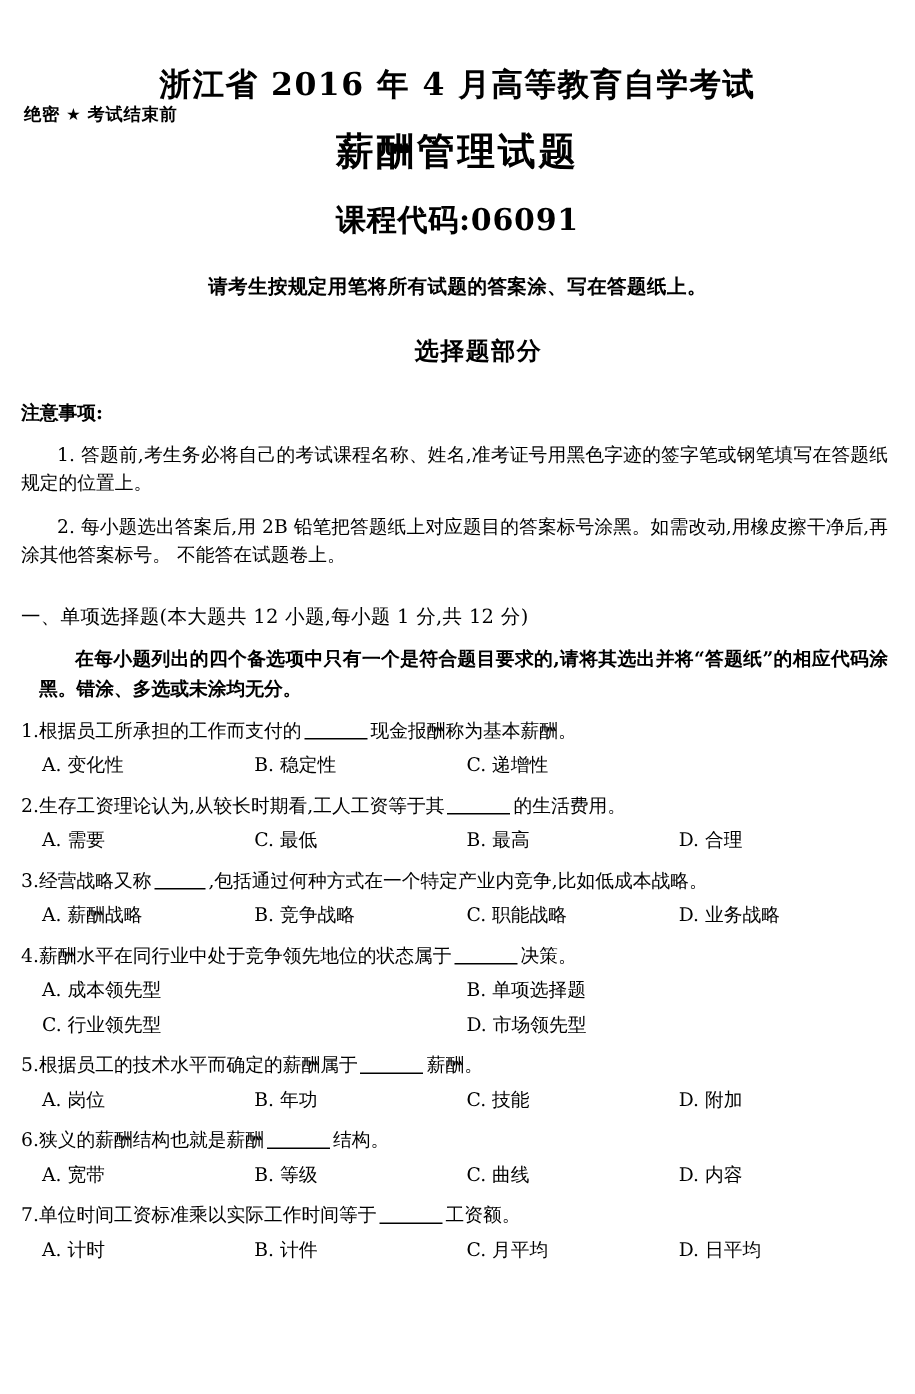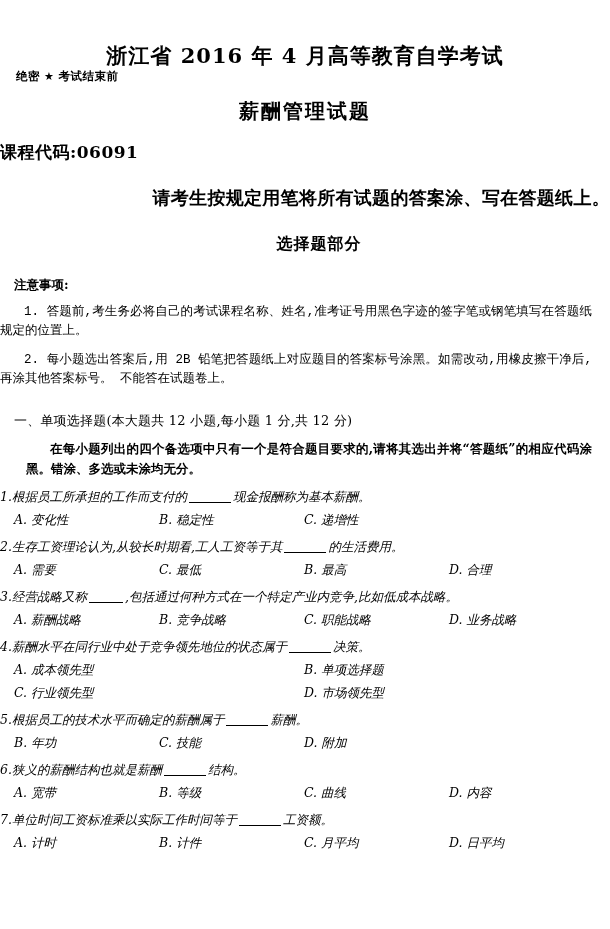--- a/index.html
+++ b/index.html
@@ -35,35 +35,36 @@
   .title-main {
     text-align: center;
     font-size: 21px;
     font-weight: bold;
     margin-top: 42px;
     letter-spacing: 1px;
     font-family: "DejaVu Serif", serif;
   }
   .title-sub {
     text-align: center;
-    font-size: 20px;
-    font-weight: bold;
-    margin-top: 28px;
+    font-size: 25px;
+    font-weight: bold;
+    margin-top: 14px;
     letter-spacing: 2px;
     font-family: "DejaVu Sans", sans-serif;
   }
   .course-code {
-    font-size: 17px;
+    text-align: center;
+    font-size: 20px;
     font-weight: bold;
     margin-top: 16px;
     letter-spacing: 0.5px;
   }
   .instruction {
-    text-align: right;
-    font-size: 18px;
+    text-align: center;
+    font-size: 13px;
     font-weight: bold;
     margin-top: 22px;
     letter-spacing: 0.3px;
   }
   .section-title {
     text-align: center;
     font-size: 16px;
     font-weight: bold;
     margin-top: 24px;
     letter-spacing: 1px;
@@ -71,47 +72,47 @@
   }
   .notes-head {
     font-size: 12.5px;
     font-weight: bold;
     margin-top: 22px;
     margin-left: 14px;
   }
   .note-item {
     font-size: 12.5px;
     margin-top: 9px;
+    margin-left: 14px;
     margin-right: 18px;
     text-indent: 24px;
     line-height: 1.55;
     text-align: justify;
-    font-family: Liberation Mono, monospace;
   }
   .part-head {
     font-size: 13px;
     font-weight: normal;
     margin-top: 22px;
     margin-left: 14px;
     letter-spacing: 0.2px;
   }
   .part-desc {
     font-size: 12.5px;
     font-weight: bold;
     margin-top: 9px;
     margin-left: 26px;
     margin-right: 18px;
     text-indent: 24px;
     line-height: 1.6;
     text-align: justify;
   }
   .q {
     margin-top: 9px;
+    margin-left: 14px;
     margin-right: 16px;
-    font-style: italic;
   }
   .q-stem {
     font-size: 12.5px;
     line-height: 1.45;
   }
   .blank {
     display: inline-block;
     border-bottom: 1px solid #000;
     width: 42px;
     height: 12px;
@@ -189,20 +190,21 @@
     </div>
     <div class="opts cols2">
       <div>C. 行业领先型</div>
       <div>D. 市场领先型</div>
     </div>
   </div>
 
   <div class="q">
     <div class="q-stem"><span>5.</span><span>根据员工的技术水平而确定的薪酬属于</span><span class="blank"></span><span>薪酬。</span></div>
     <div class="opts cols4">
+      <div>A. 岗位</div>
       <div>B. 年功</div>
       <div>C. 技能</div>
       <div>D. 附加</div>
     </div>
   </div>
 
   <div class="q">
     <div class="q-stem"><span>6.</span><span>狭义的薪酬结构也就是薪酬</span><span class="blank"></span><span>结构。</span></div>
     <div class="opts cols4">
       <div>A. 宽带</div>

